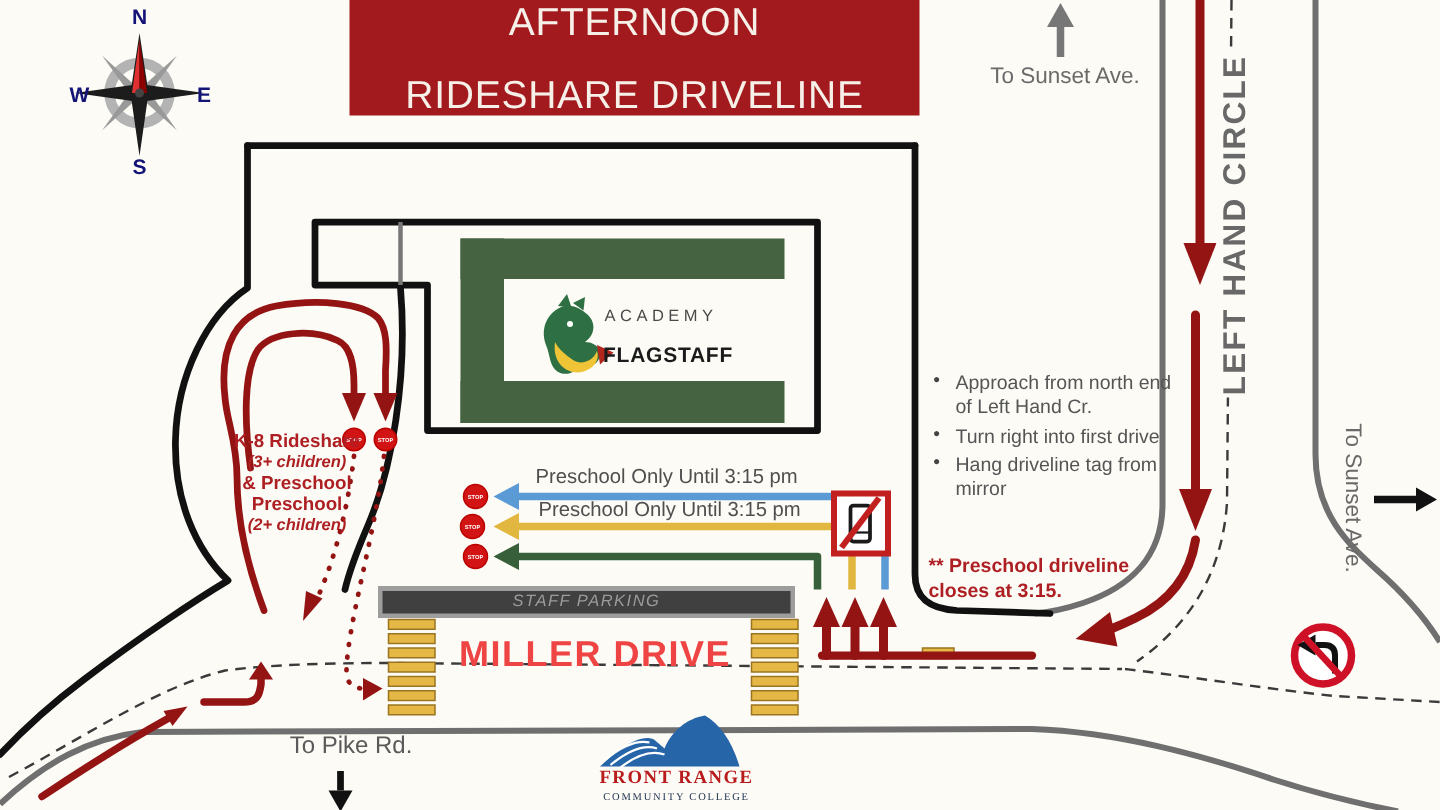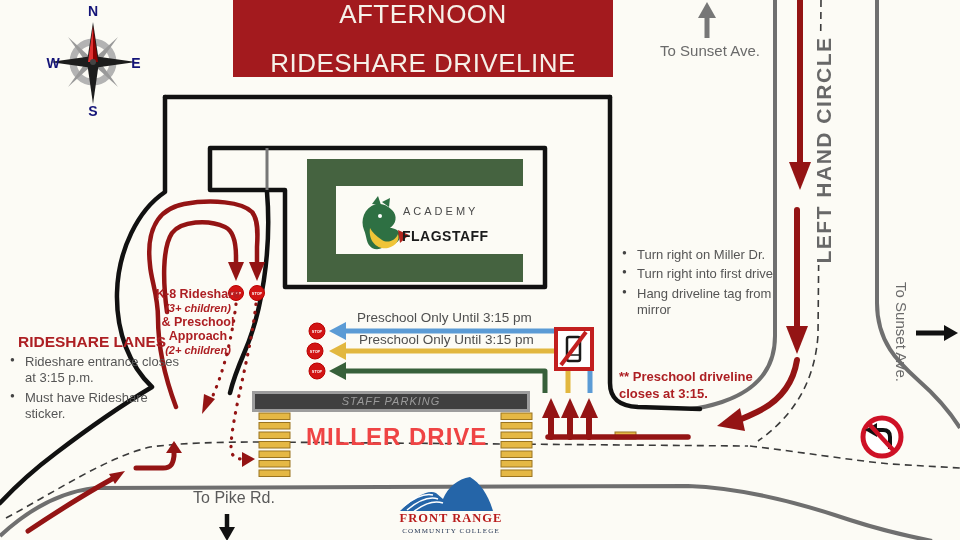--- a/index.html
+++ b/index.html
@@ -238,42 +238,35 @@
 <div class="lbl gray-note" style="left:650px;top:42px;width:120px;">To Sunset Ave.</div>
 
 <div class="lbl lhc-label">LEFT HAND CIRCLE</div>
 
 <div class="lbl sunset-right">To Sunset Ave.</div>
 
 <div class="lbl k8">
   <div class="b">K-8 Rideshare</div>
   <div class="i">(3+ children)</div>
   <div class="b">&amp; Preschool</div>
-  <div class="b">Approach</div>
+  <div class="b">Preschool</div>
   <div class="i">(2+ children)</div>
 </div>
 
-<div class="lbl rslanes">
-  <h4>RIDESHARE LANES</h4>
-  <ul class="blist">
-    <li>Rideshare entrance closes at 3:15 p.m.</li>
-    <li>Must have Rideshare sticker.</li>
-  </ul>
-</div>
 
 <div class="lbl ps-label" style="left:357px;top:310px;">Preschool Only Until 3:15 pm</div>
 <div class="lbl ps-label" style="left:359px;top:332px;">Preschool Only Until 3:15 pm</div>
 
 <div class="lbl staff-box">STAFF PARKING</div>
 
 <div class="lbl miller">MILLER DRIVE</div>
 
 <div class="lbl directions">
   <ul class="blist">
-    <li>Turn right on Miller Dr.</li>
+    <li>Approach from north end of Left Hand Cr.</li>
     <li>Turn right into first drive</li>
     <li>Hang driveline tag from mirror</li>
   </ul>
 </div>
 
 <div class="lbl ps-note">
   <div>** Preschool driveline</div>
   <div>closes at 3:15.</div>
 </div>
 

